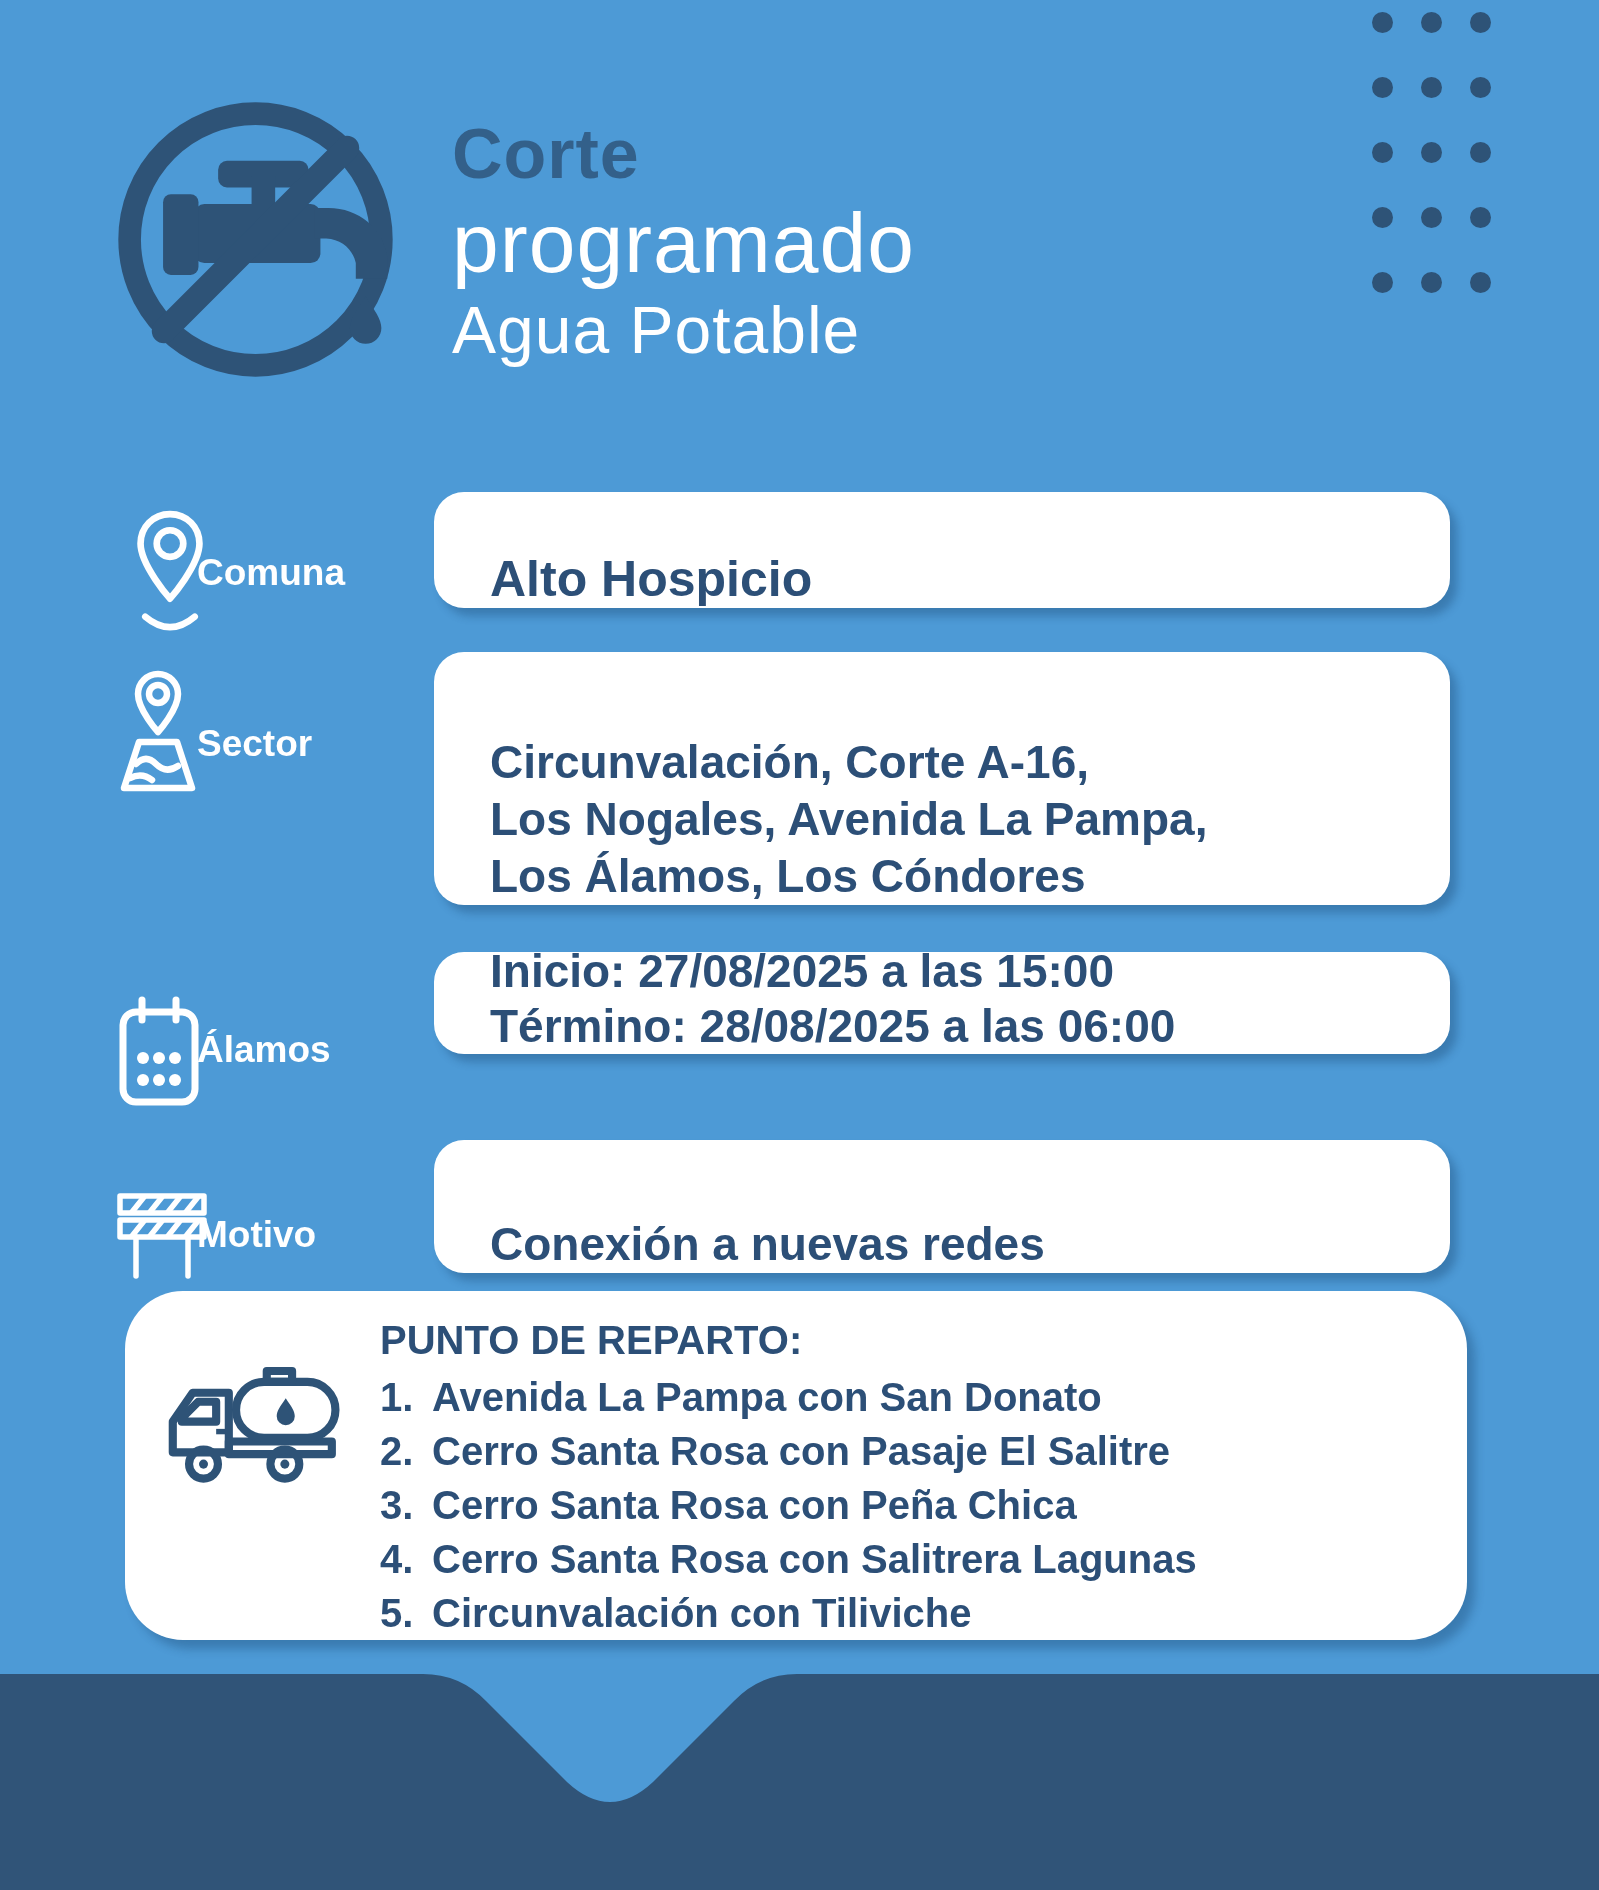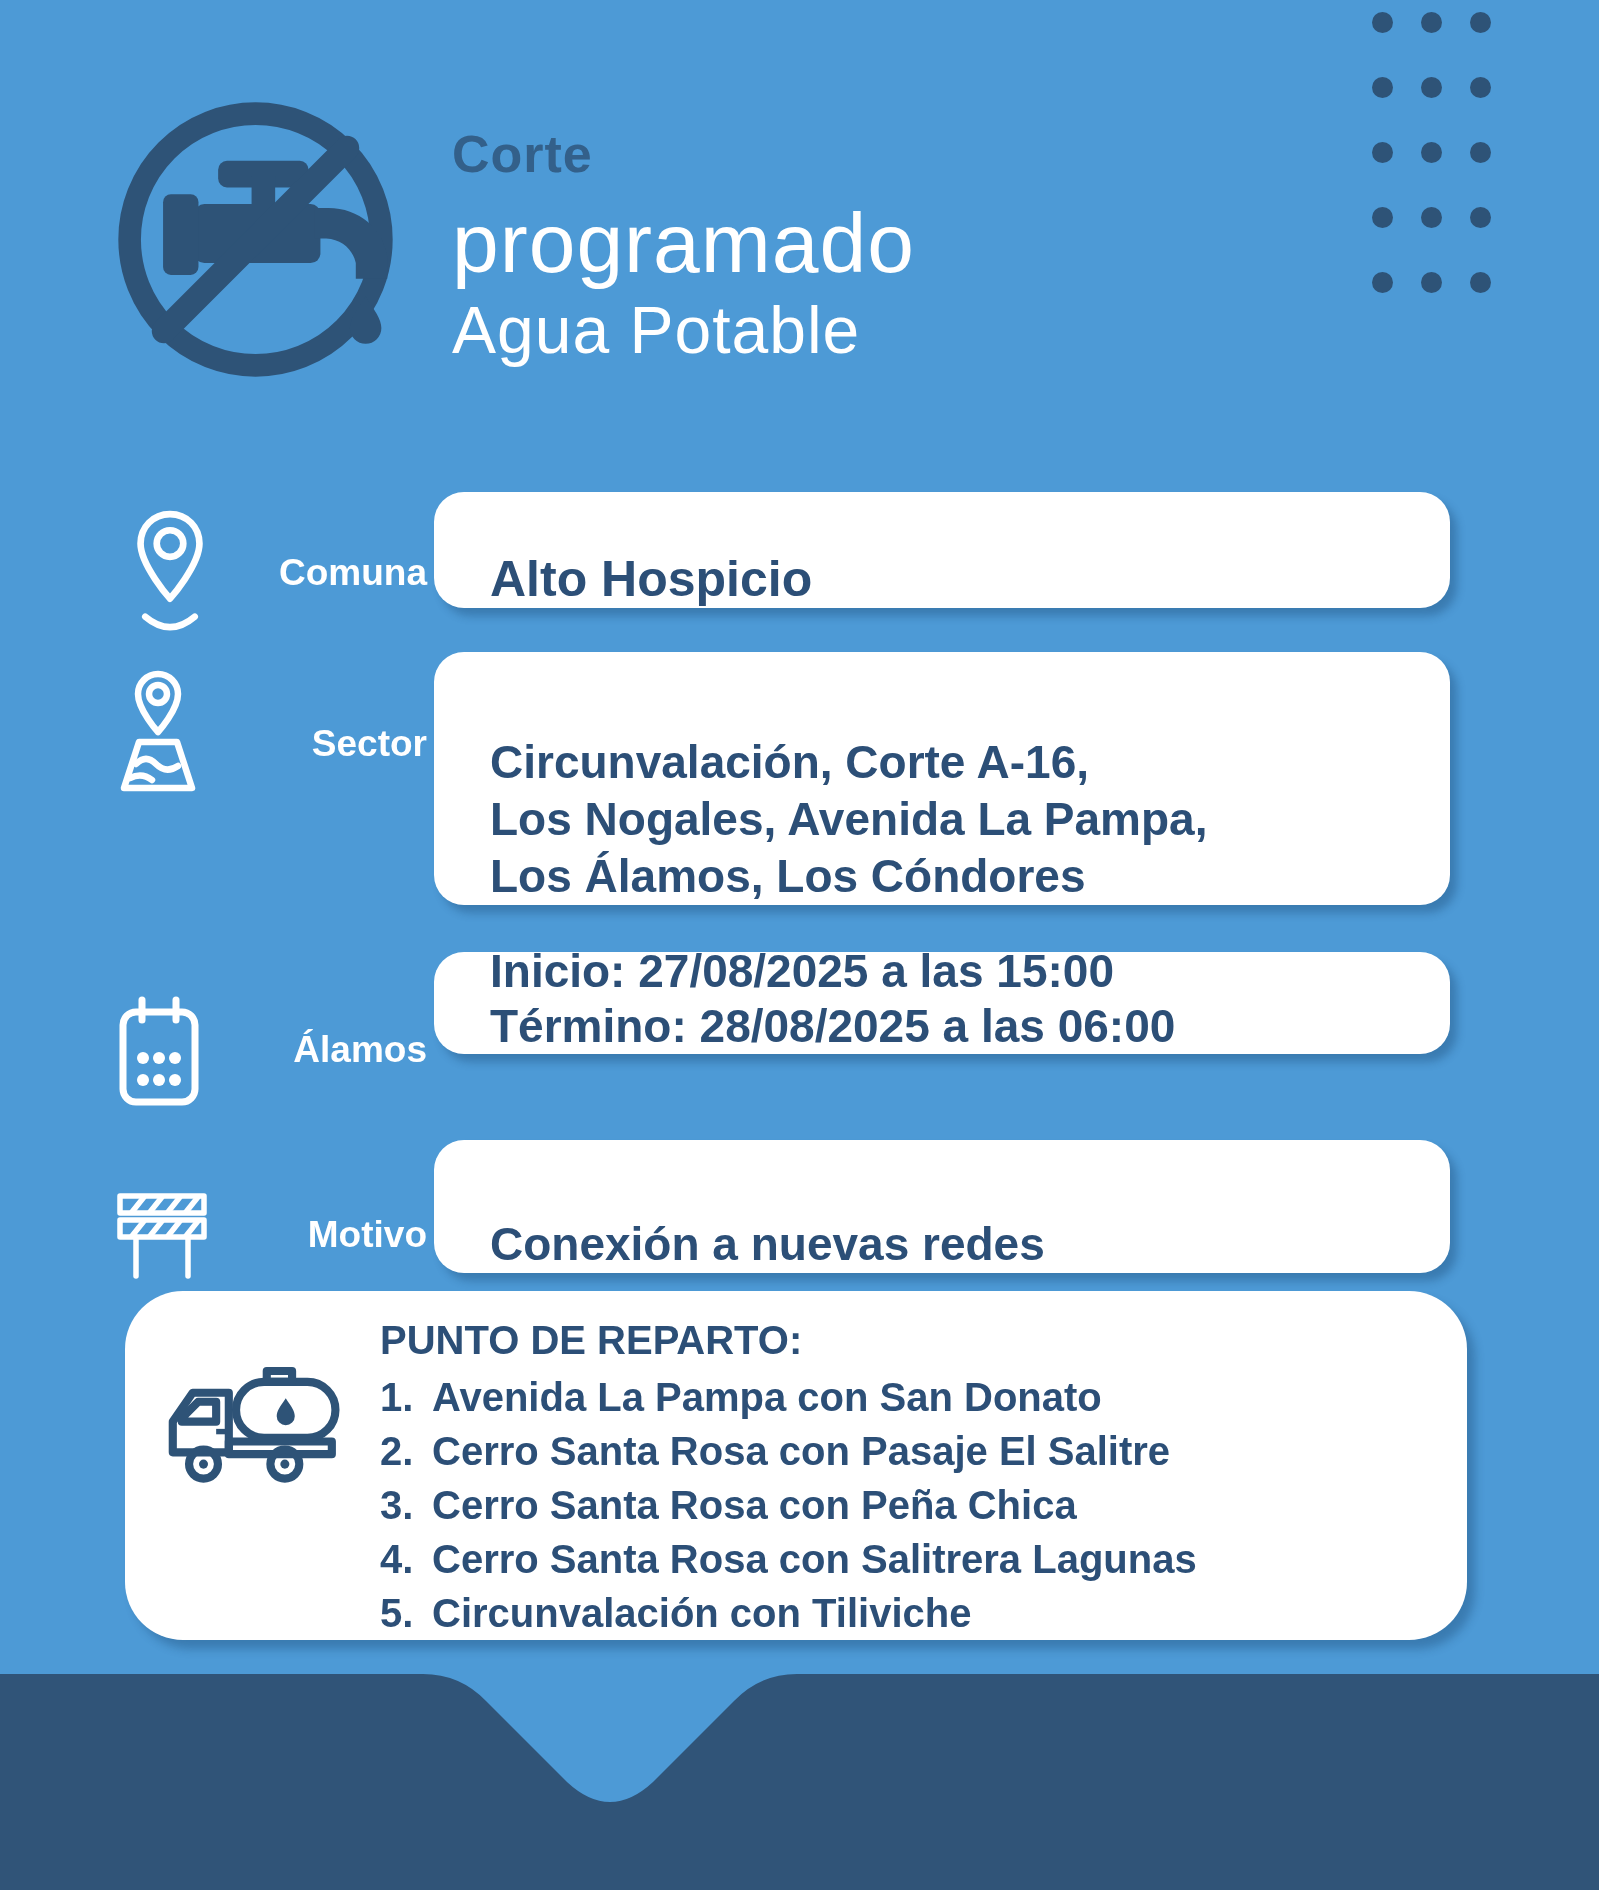--- a/index.html
+++ b/index.html
@@ -12,28 +12,28 @@
   .dots{
     position:absolute;left:1372px;top:12px;
     display:grid;grid-template-columns:repeat(3,21px);
     column-gap:28px;row-gap:44px;
   }
   .dots .dot{width:21px;height:21px;border-radius:50%;background:var(--navy,#2E5377);}
 
   
   .hdr-icon{position:absolute;left:108px;top:92px;width:295px;height:295px;}
   .title{position:absolute;left:452px;top:112px;}
-  .t1{font-size:52px;line-height:84px;font-weight:700;color:#33608A;letter-spacing:1px;}
+  .t1{font-size:70px;line-height:84px;font-weight:700;color:#33608A;letter-spacing:1px;}
   .t2{font-size:84px;line-height:94px;font-weight:400;color:#fff;letter-spacing:1px;}
   .t3{font-size:66px;line-height:80px;font-weight:400;color:#fff;letter-spacing:1px;}
 
   
   .row-icon{position:absolute;color:#fff;}
   .row-label{
-    position:absolute;left:197px;width:230px;text-align:right;
+    position:absolute;left:197px;width:230px;text-align:left;
     color:#fff;font-weight:700;font-size:37px;line-height:44px;
   }
   .row-box{
     position:absolute;left:434px;width:1016px;box-sizing:border-box;
     background:#fff;border-radius:30px;
     box-shadow:7px 8px 9px rgba(20,60,100,0.32);
     display:flex;flex-direction:column;justify-content:flex-end;
     padding-left:56px;
     color:var(--text,#2C4F77);font-weight:700;font-size:46px;line-height:57px;
   }

